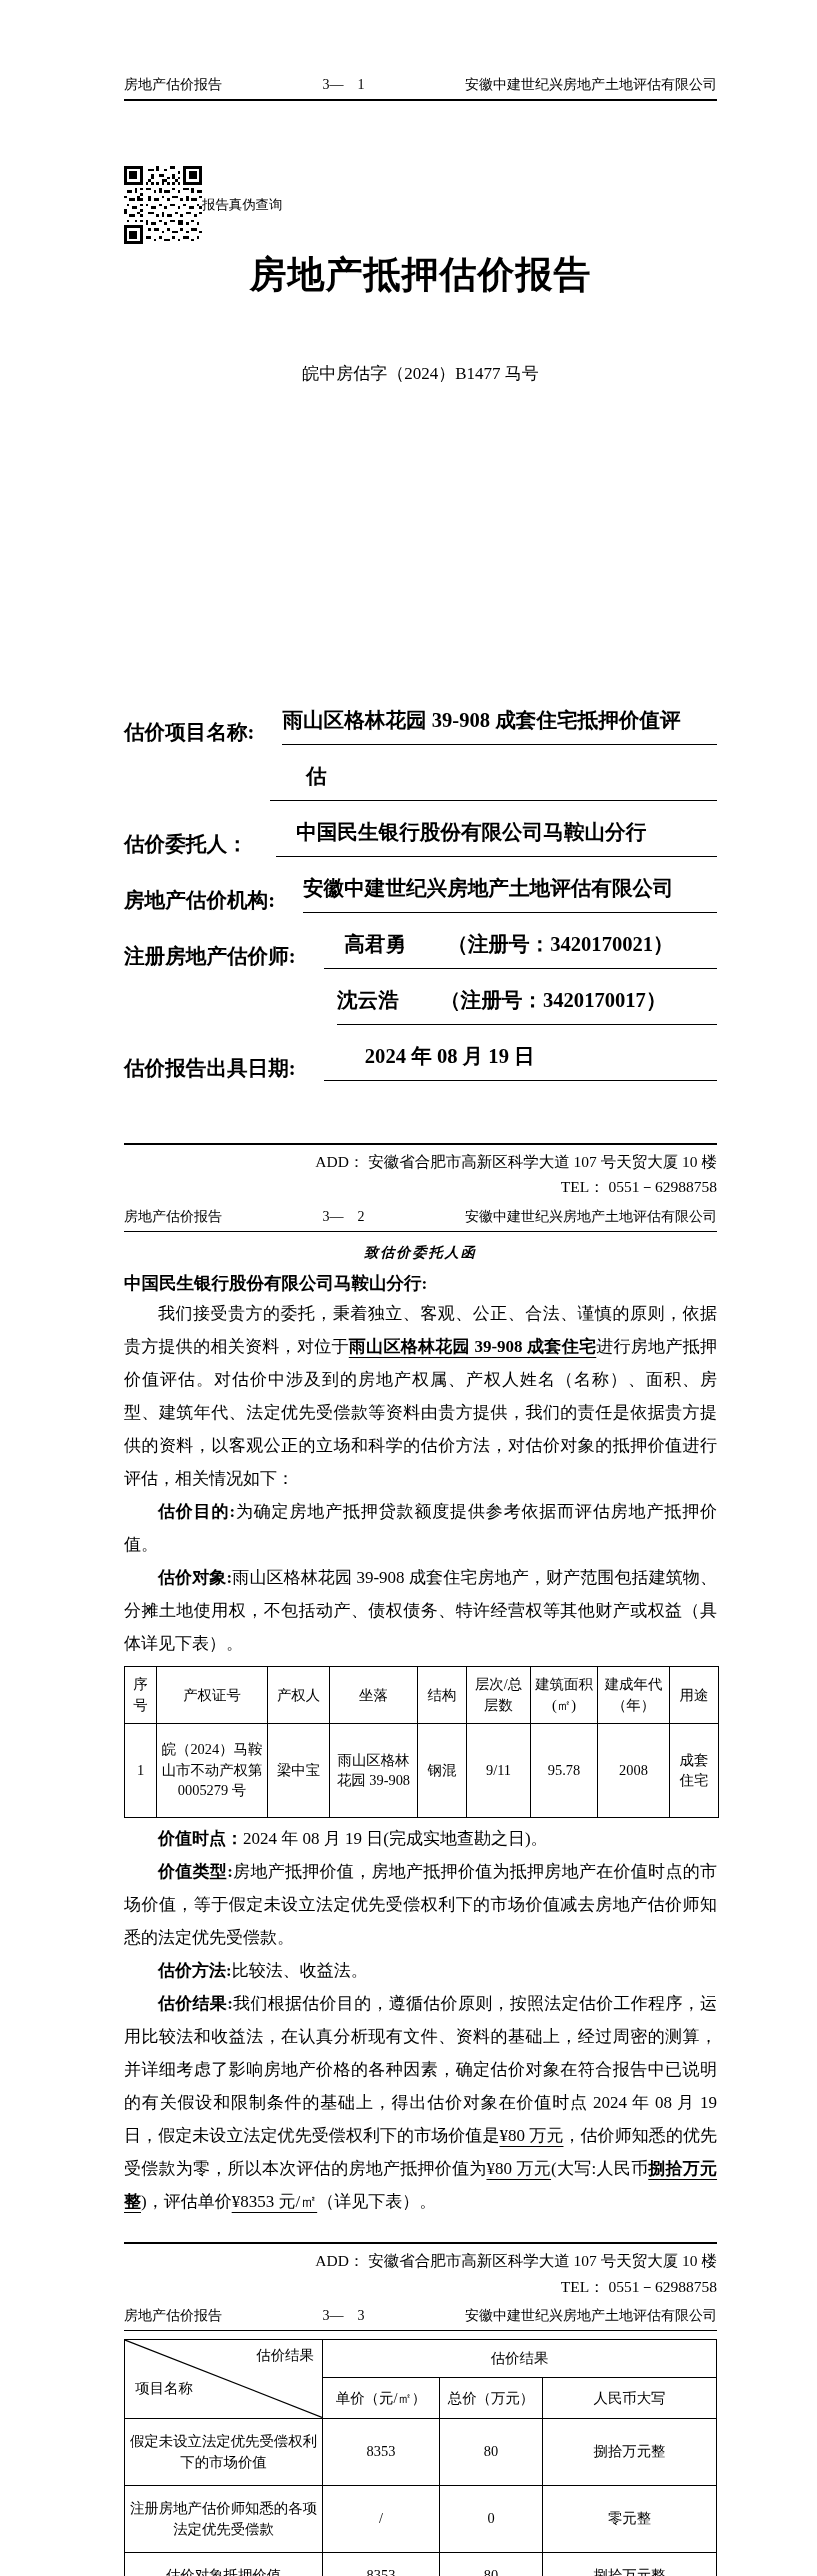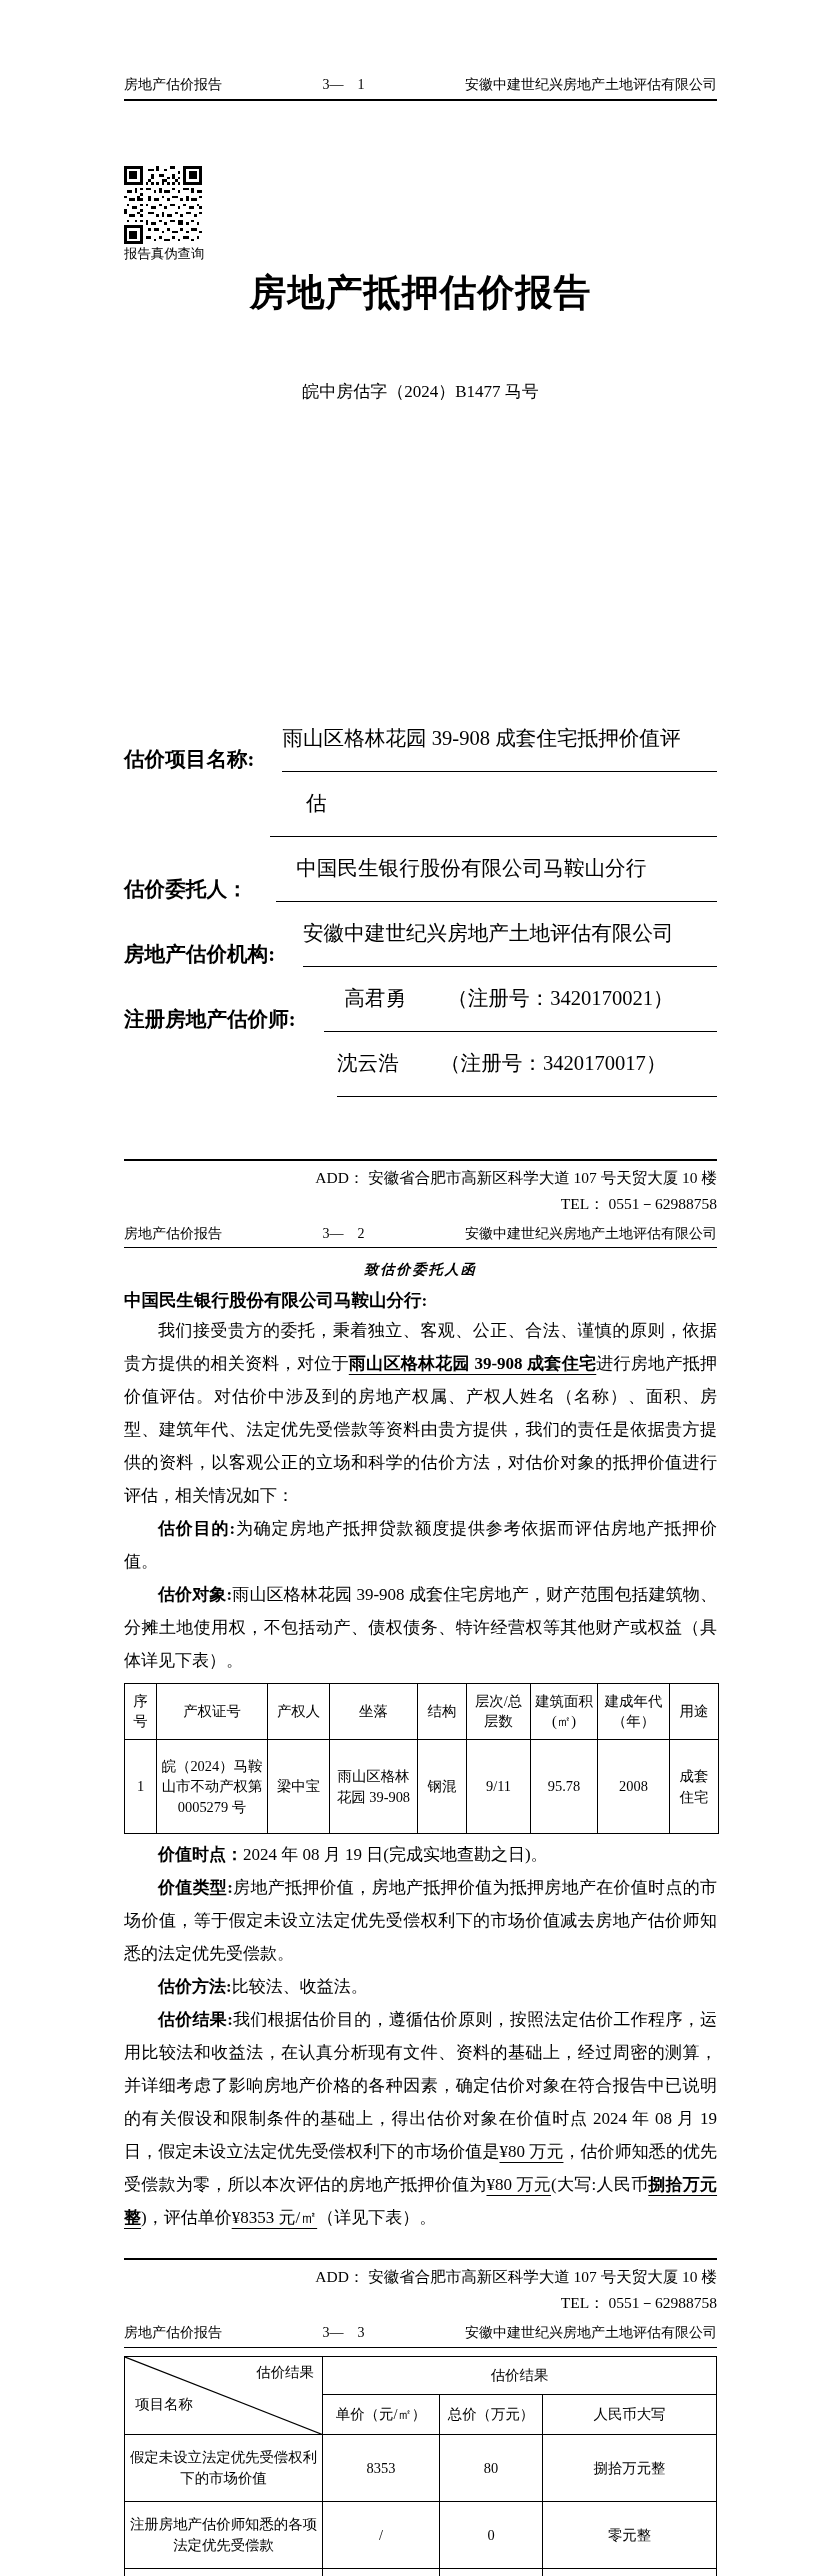--- a/index.html
+++ b/index.html
@@ -16,33 +16,33 @@
     border-bottom:2.1px solid #000;padding-bottom:4.1px;
   }
   .pg-header.thin{border-bottom-width:1.5px;}
   .pg-footer{
     border-top:2.1px solid #000;padding-top:6.2px;
     font-size:15.5px;line-height:21.6px;
   }
   .pg-footer .line{margin-bottom:4.1px;white-space:nowrap;text-align:right;}
   
   #hdr1{margin-top:76px;}
-  .qr-wrap{display:flex;flex-direction:column;align-items:flex-start;margin-top:65px;}
+  .qr-wrap{display:flex;flex-direction:row;align-items:center;margin-top:65px;}
   .qr-box{width:78px;height:78px;}
   .qr-caption{font-size:13.4px;line-height:17.5px;margin-top:1px;padding-right:3.1px;}
   .main-title{
     font-size:37px;font-weight:bold;letter-spacing:1px;
     text-align:center;line-height:52px;margin-top:5px;white-space:nowrap;
   }
   .subtitle{font-size:17px;text-align:center;line-height:26px;margin-top:60px;}
   .fields{margin-top:321px;font-size:20.6px;}
   .field{display:flex;align-items:flex-end;line-height:25px;margin-bottom:19px;gap:28px;}
   .field .lab{font-weight:bold;white-space:nowrap;}
   .field .val{
-    flex:1;border-bottom:1.5px solid #000;padding-bottom:20px;white-space:nowrap;overflow:hidden;
+    flex:1;border-bottom:1.5px solid #000;padding-bottom:11px;white-space:nowrap;overflow:hidden;font-weight:bold;
   }
   .field .spacer-a{width:118px;}
   .field .spacer-b{width:185px;}
   .val.indent-a{padding-left:36px;}
   #footer1{margin-top:62px;}
   
   #hdr2{margin-top:10.3px;}
   .letter-title{font-size:14px;font-weight:bold;text-align:center;line-height:26px;margin-top:8.2px;letter-spacing:2.1px;font-style:italic;}
   .salutation{font-size:17.5px;font-weight:bold;line-height:20.6px;margin-top:7.2px;}
   .para{
@@ -227,20 +227,24 @@
       <span class="val">安徽中建世纪兴房地产土地评估有限公司</span>
     </div>
     <div class="field">
       <span class="lab">注册房地产估价师:</span>
       <span class="val">　高君勇　　（注册号：3420170021）</span>
     </div>
     <div class="field">
       <span class="spacer-b"></span>
       <span class="val">沈云浩　　（注册号：3420170017）</span>
     </div>
+    <div class="field">
+      <span class="lab">估价报告出具日期:</span>
+      <span class="val">　　2024 年 08 月 19 日</span>
+    </div>
   </div>
 
   <div class="pg-footer" id="footer1">
     <div class="line">ADD： 安徽省合肥市高新区科学大道 107 号天贸大厦 10 楼</div>
     <div class="line">TEL： 0551－62988758</div>
   </div>
 
   <div class="pg-header thin" id="hdr2">
     <span>房地产估价报告</span>
     <span>3—　2</span>

